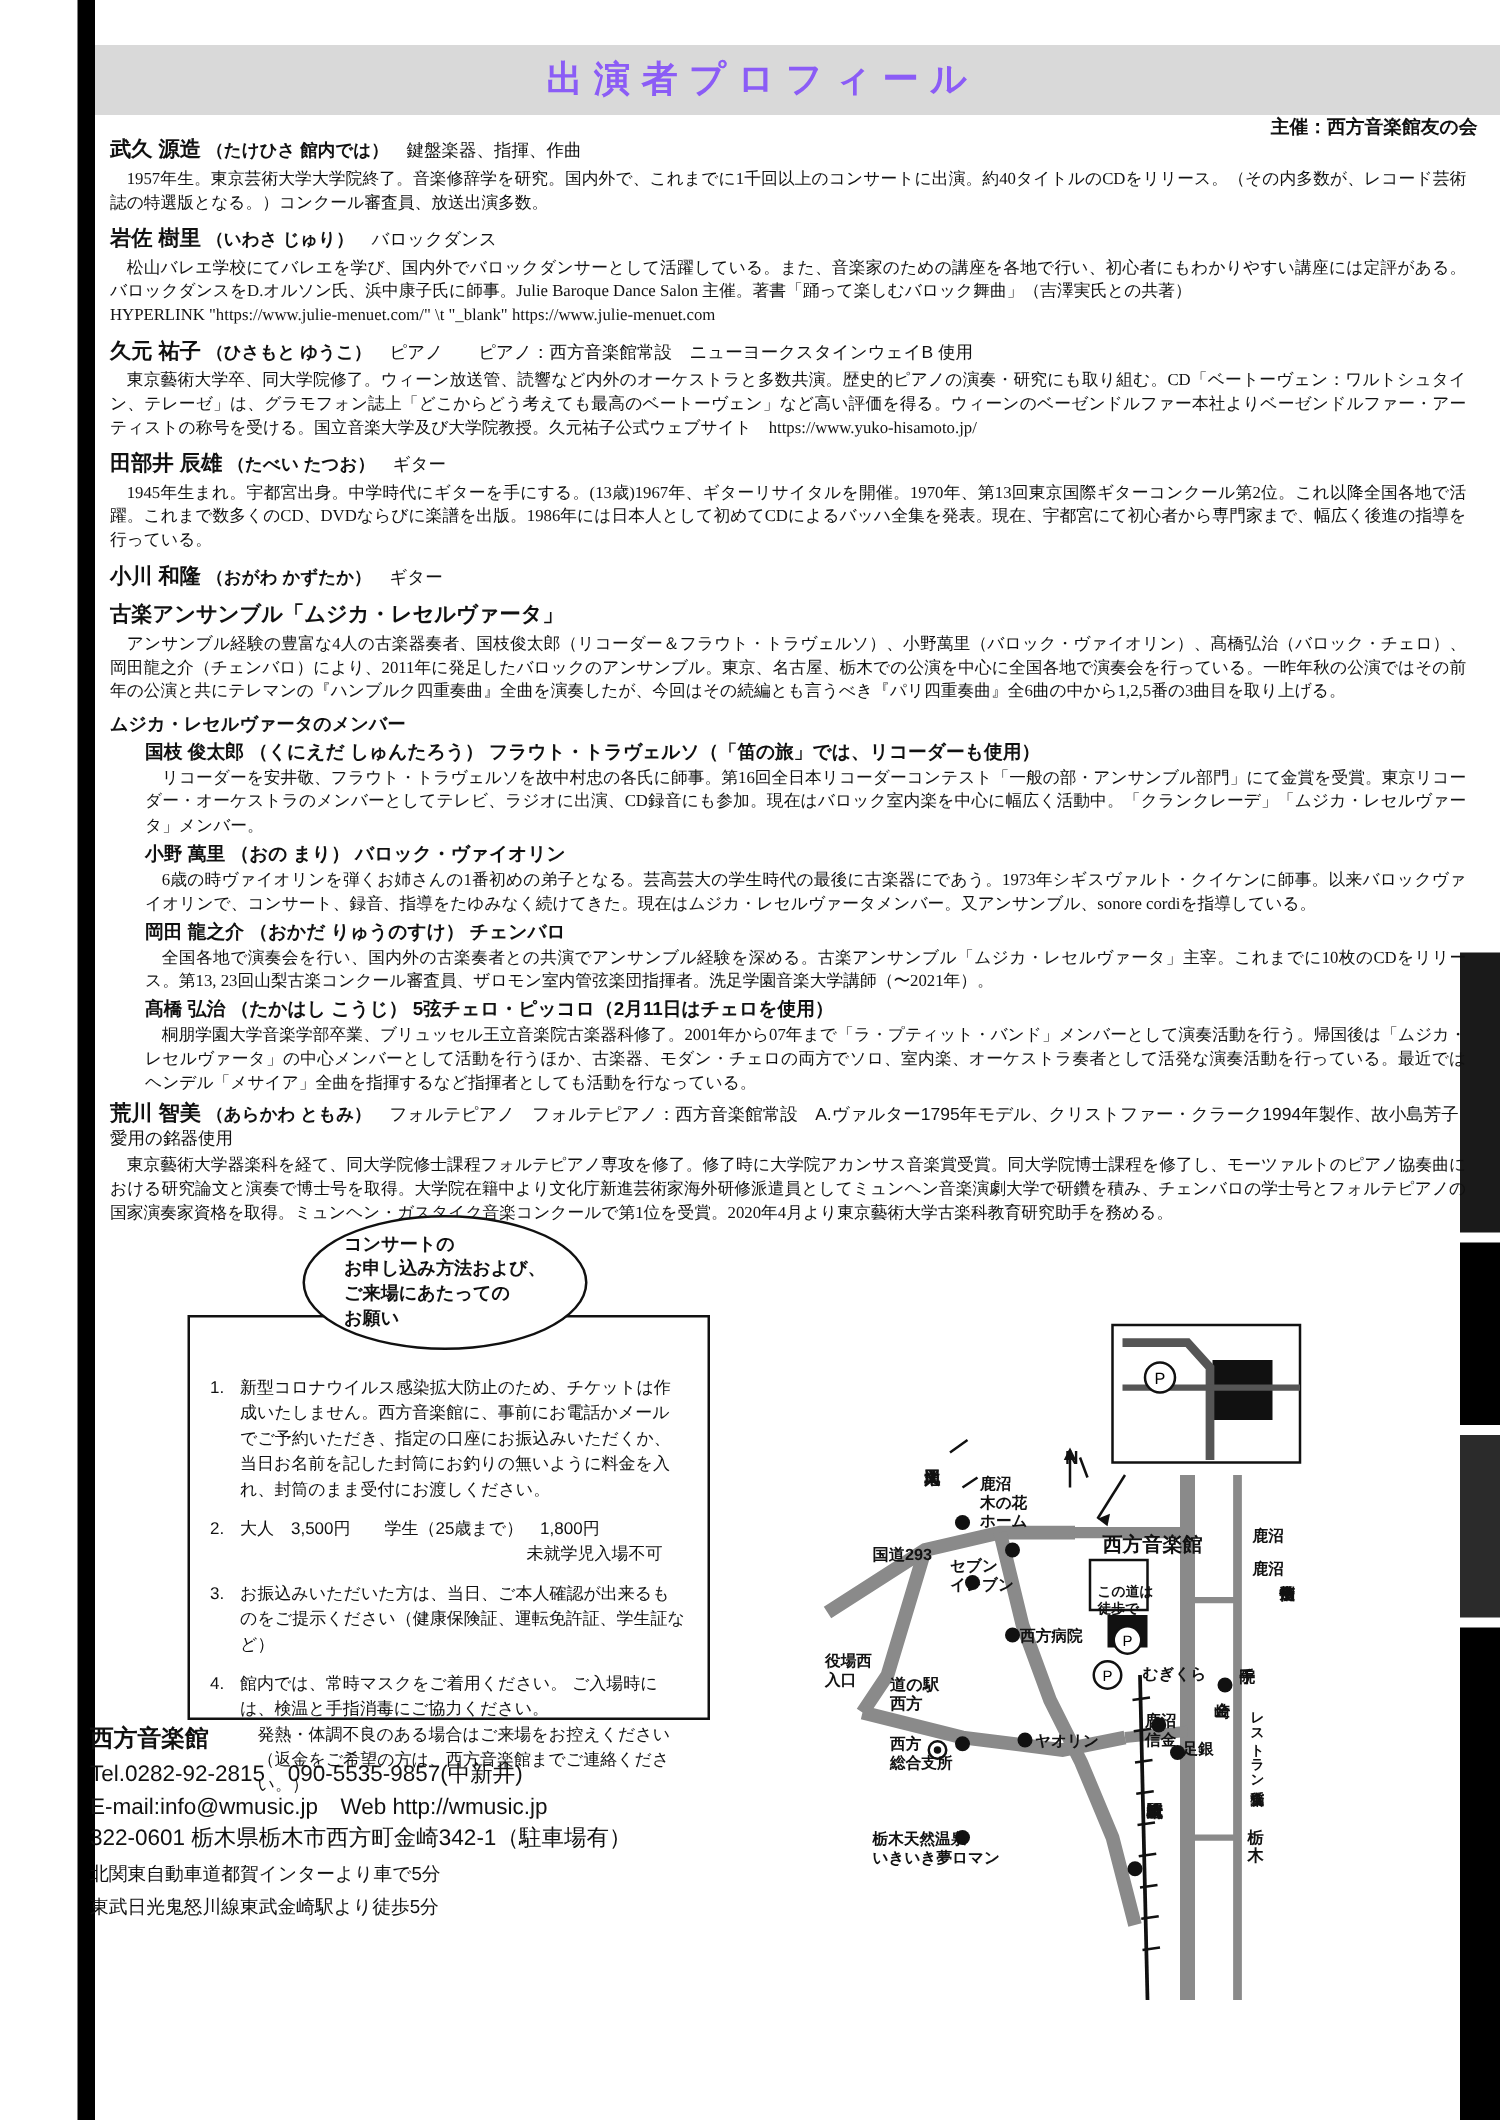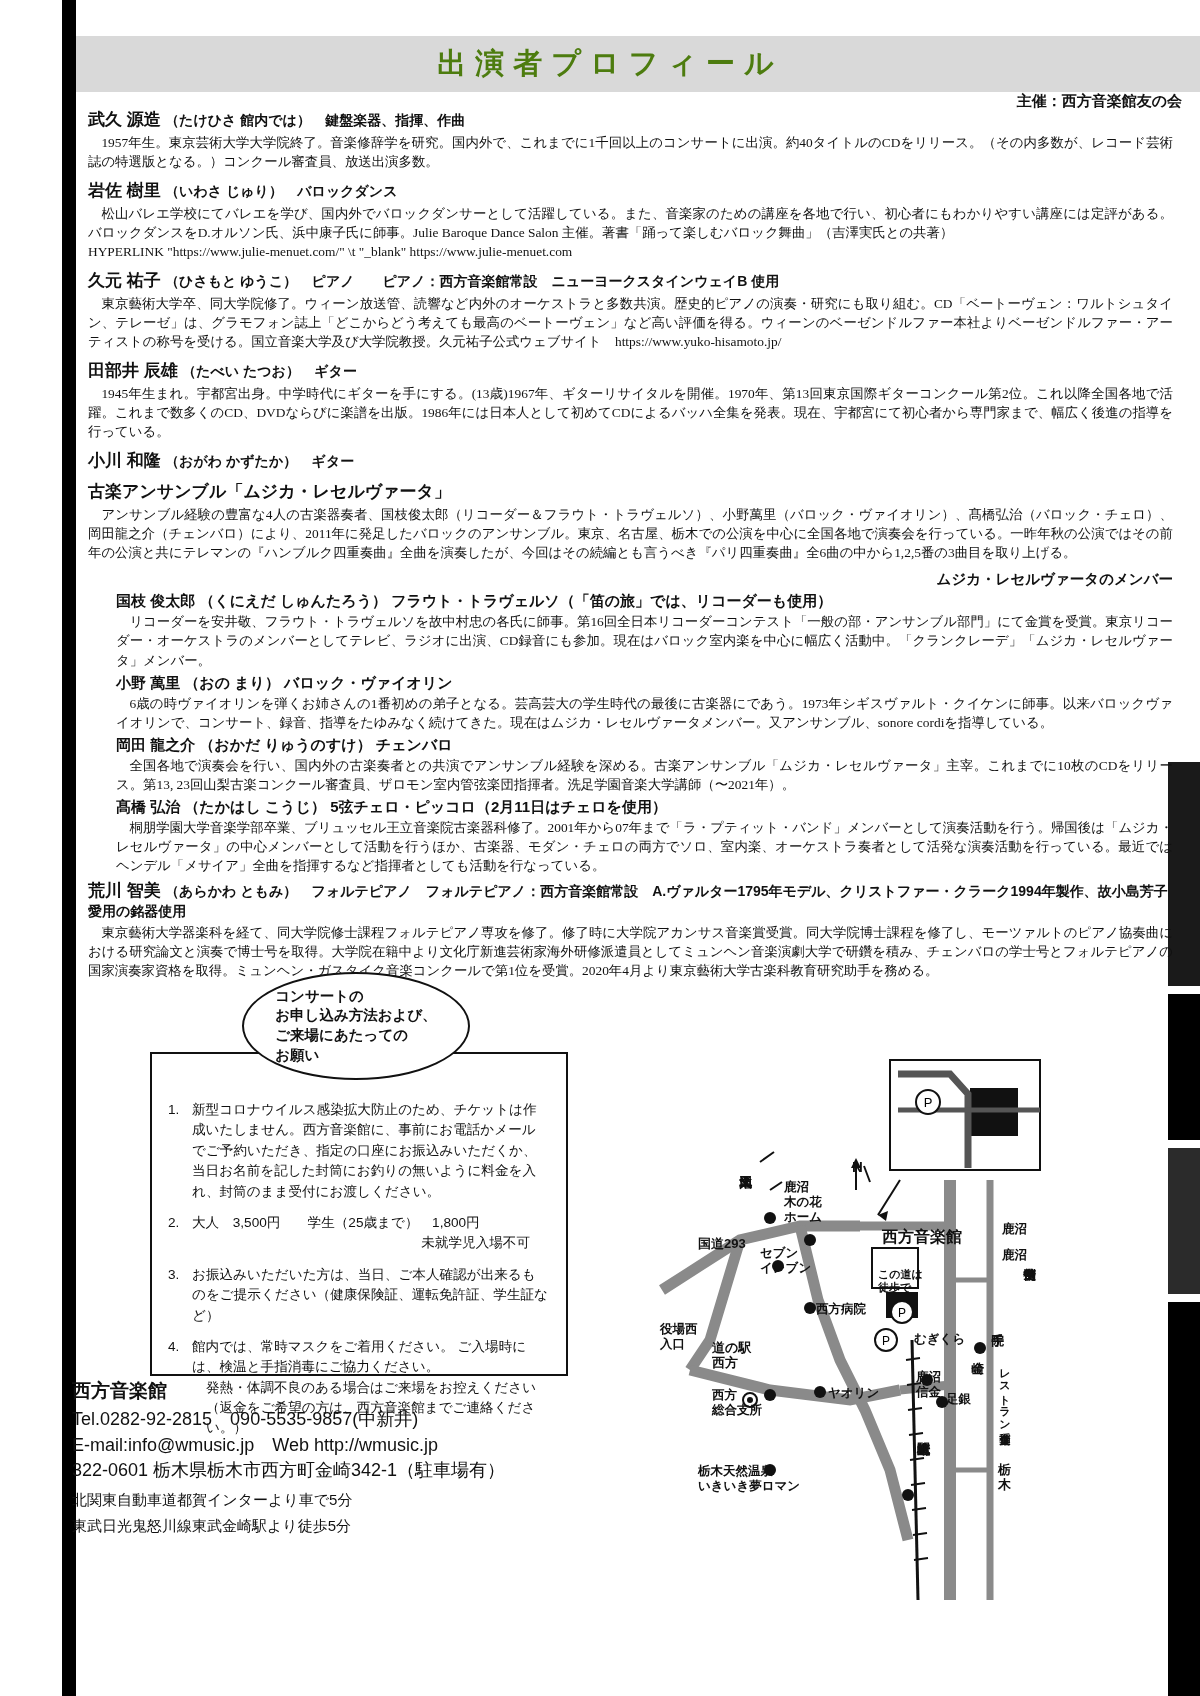--- a/index.html
+++ b/index.html
@@ -21,43 +21,43 @@
   .rb2{top:994px;height:146px;background:#000;}
   .rb3{top:1148px;height:146px;background:#2b2b2b;}
   .rb4{top:1302px;height:394px;background:#000;}
 
   
   .header{position:absolute;left:76px;top:36px;width:1124px;height:56px;background:#d9d9d9;}
   .header-title{
     position:absolute;left:330px;top:44px;width:560px;
     text-align:center;font-size:29px;letter-spacing:9px;font-weight:bold;
     font-family:"DejaVu Serif","Liberation Serif",serif;
-    color:#4d7c0f;
+    color:#8b5cf6;
   }
   .header-host{
     position:absolute;right:18px;top:56px;font-size:15px;font-weight:bold;
     font-family:"Liberation Sans","DejaVu Sans",sans-serif;
   }
 
   
   .content{position:absolute;left:88px;top:108px;width:1085px;}
   .entry{margin-bottom:8px;}
   .entry-head{font-size:15.5px;font-weight:bold;font-family:"Liberation Sans","DejaVu Sans",sans-serif;margin-bottom:2px;}
   .entry-head .nm{font-size:17px;}
   .entry-head .kana{font-size:14px;font-weight:bold;}
-  .entry-head .role{font-size:14px;font-weight:bold;margin-left:10px;text-align:center;}
+  .entry-head .role{font-size:14px;font-weight:normal;margin-left:10px;text-align:center;}
   .entry-body{
     font-size:13.4px;line-height:1.42;text-align:justify;
     font-family:"Liberation Serif","DejaVu Serif",serif;
     text-indent:1em;
   }
   .entry-body.noindent{text-indent:0;}
   .sub-entry{margin-left:28px;margin-bottom:4px;}
   .sub-head{font-size:15px;font-weight:bold;font-family:"Liberation Sans","DejaVu Sans",sans-serif;margin-bottom:1px;}
-  .members-label{font-size:14.5px;font-weight:bold;font-family:"Liberation Sans","DejaVu Sans",sans-serif;margin:6px 0 3px 0;text-align:right;}
+  .members-label{font-size:14.5px;font-weight:bold;font-family:"Liberation Sans","DejaVu Sans",sans-serif;margin:6px 0 3px 0;}
 
   
   .notice-wrap{position:absolute;left:150px;top:1030px;width:420px;}
   .bubble{
     position:absolute;left:92px;top:-58px;width:224px;height:104px;
     border:2px solid #111;border-radius:50%/50%;
     background:#fff;z-index:3;
     display:flex;align-items:center;justify-content:center;
   }
   .bubble-inner{

